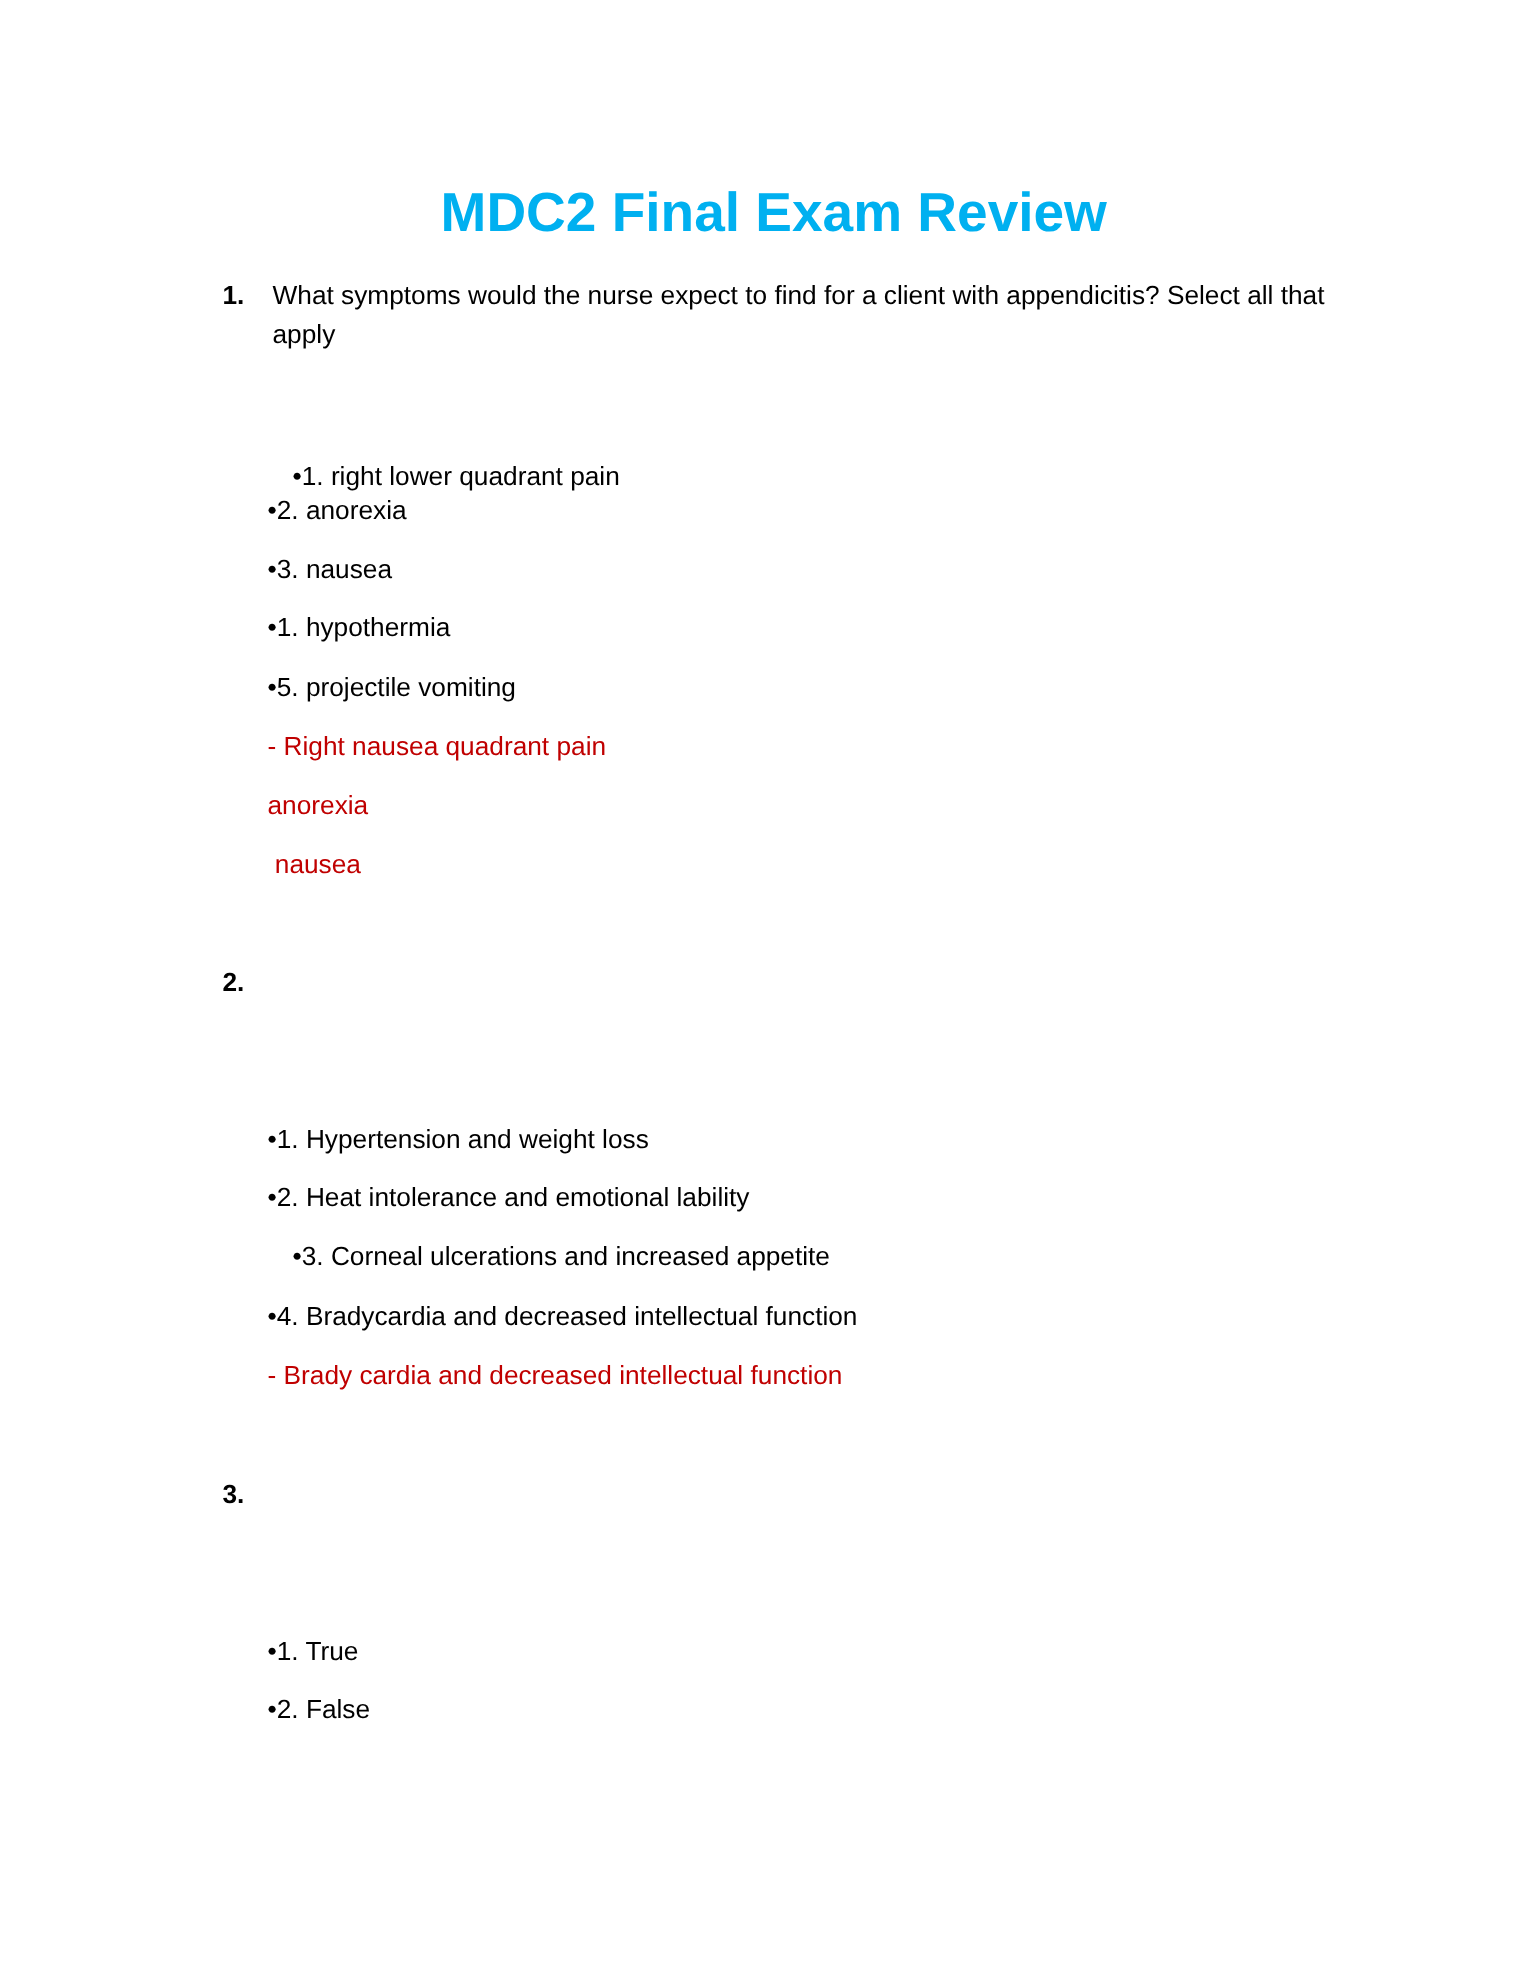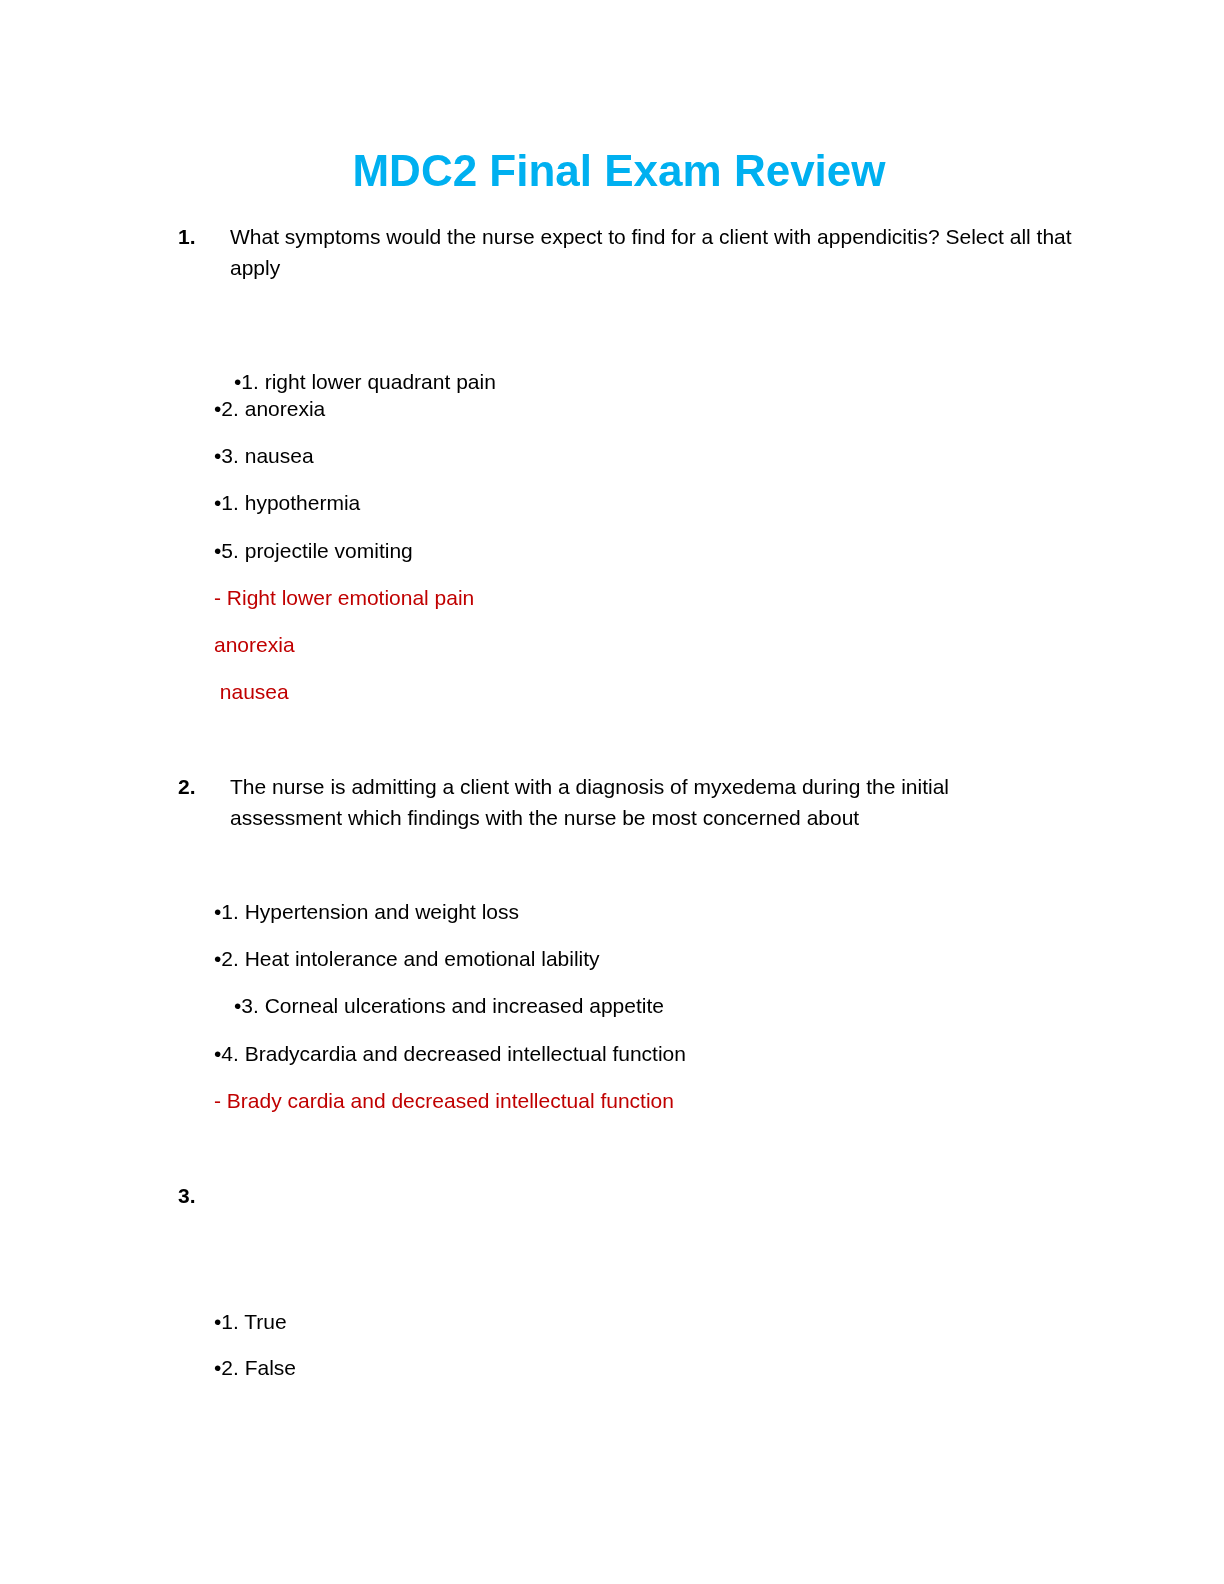--- a/index.html
+++ b/index.html
@@ -2,47 +2,46 @@
 <html><head>
 <meta charset="utf-8">
 <style>
   html, body { margin: 0; padding: 0; background: #ffffff; }
   body { width: 1224px; height: 1584px; position: relative; overflow: hidden;
          font-family: "Liberation Sans", "DejaVu Sans", sans-serif; color: #000; }
   .title { position: absolute; left: 12px; width: 1214px; top: 146px; text-align: center;
            font-size: 44px; font-weight: bold; color: #00b0f0; letter-spacing: 0px; }
   .q { position: absolute; left: 178px; width: 900px; font-size: 21px; line-height: 31px; }
   .q .num { position: absolute; left: 0; top: 0; font-weight: bold; }
-  .q .text { margin-left: 52px; display: block; }
+  .q .text { margin-left: 40px; display: block; }
   .opt { position: absolute; left: 214px; font-size: 21px; line-height: 26px; white-space: nowrap; }
   .ans { color: #c00000; }
 </style>
 </head>
 <body>
 
 <div>
 
   <div class="title">MDC2 Final Exam Review</div>
 
   <div class="q" style="top:221px;">
     <span class="num">1.</span>
     <span class="text">What symptoms would the nurse expect to find for a client with appendicitis? Select all that apply</span>
   </div>
   <div class="opt" style="top:369px;margin-left:20px;">•1. right lower quadrant pain</div>
   <div class="opt" style="top:396px;">•2. anorexia</div>
   <div class="opt" style="top:443px;">•3. nausea</div>
   <div class="opt" style="top:490px;">•1. hypothermia</div>
   <div class="opt" style="top:538px;">•5. projectile vomiting</div>
-  <div class="opt ans" style="top:585px;">- Right lower emotional pain</div>
+  <div class="opt ans" style="top:585px;">- Right nausea quadrant pain</div>
   <div class="opt ans" style="top:632px;">anorexia</div>
   <div class="opt ans" style="top:679px; white-space:pre;"> nausea</div>
 
   <div class="q" style="top:771px;">
     <span class="num">2.</span>
-    <span class="text" style="width:780px;">The nurse is admitting a client with a diagnosis of myxedema during the initial assessment which findings with the nurse be most concerned about</span>
   </div>
   <div class="opt" style="top:899px;">•1. Hypertension and weight loss</div>
   <div class="opt" style="top:946px;">•2. Heat intolerance and emotional lability</div>
   <div class="opt" style="top:993px;margin-left:20px;">•3. Corneal ulcerations and increased appetite</div>
   <div class="opt" style="top:1041px;">•4. Bradycardia and decreased intellectual function</div>
   <div class="opt ans" style="top:1088px;">- Brady cardia and decreased intellectual function</div>
 
   <div class="q" style="top:1180px;">
     <span class="num">3.</span>
   </div>

